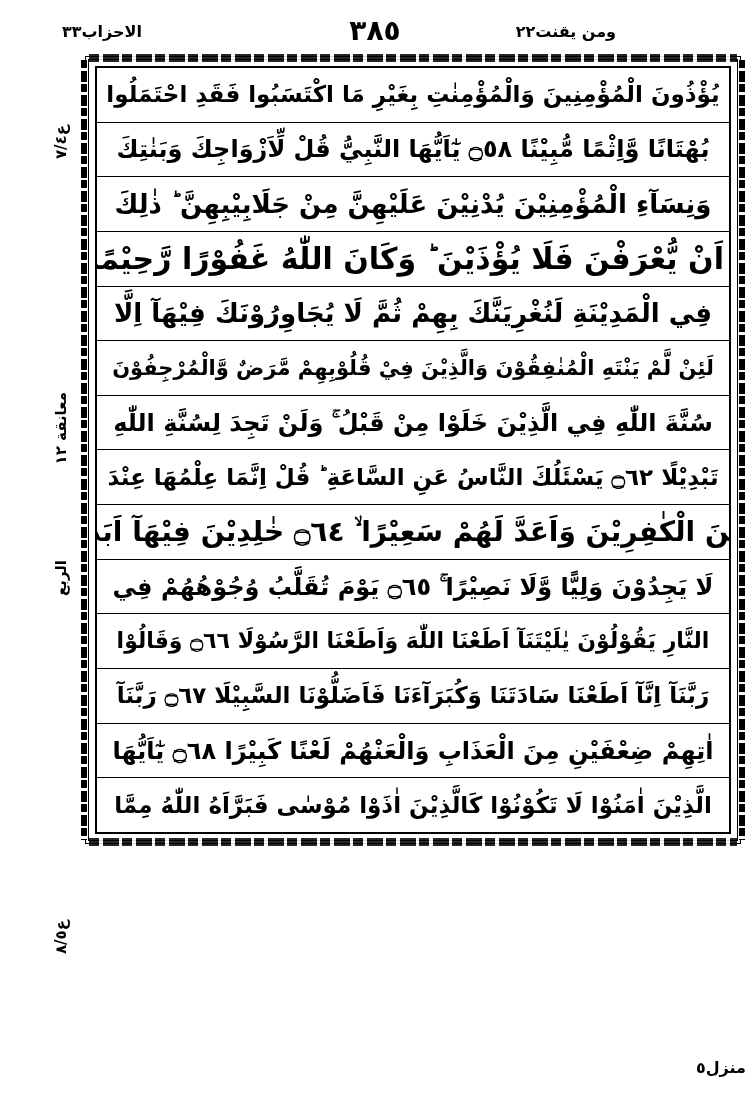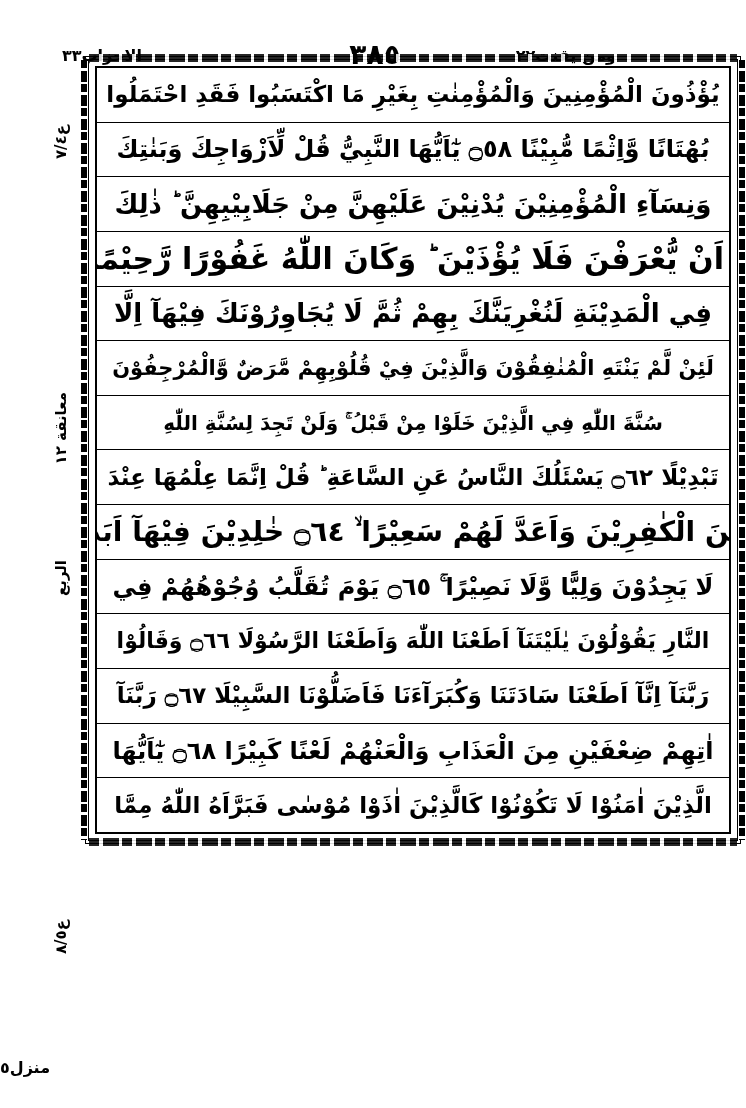--- a/index.html
+++ b/index.html
@@ -1,17 +1,17 @@
 <!DOCTYPE html>
 <html><head>
 <meta charset="utf-8">
 <style>
   html, body { margin: 0; padding: 0; background: #ffffff; }
   body { width: 746px; height: 1108px; position: relative; overflow: hidden; font-family: "DejaVu Sans", sans-serif; color: #000; }
-  .header { position: absolute; top: 44px; left: 0; width: 746px; height: 26px; }
+  .header { position: absolute; top: 20px; left: 0; width: 746px; height: 26px; }
   .hdr-left { position: absolute; left: 62px; top: 2px; font-size: 16px; font-weight: bold; direction: rtl; }
   .hdr-center { position: absolute; left: 330px; width: 90px; text-align: center; top: -6px; font-size: 28px; font-weight: bold; letter-spacing: 2px; }
   .hdr-right { position: absolute; right: 130px; top: 2px; font-size: 16px; font-weight: bold; direction: rtl; margin-left: 10px; }
 
   .frame { position: absolute; left: 85px; top: 56px; width: 656px; height: 788px; border: 4px double #000; box-sizing: border-box; }
   .frame-inner { position: absolute; left: 6px; right: 6px; top: 6px; bottom: 6px; border: 2px solid #000; box-sizing: border-box; }
   .ornament-top, .ornament-bottom { position: absolute; left: 0; right: 0; height: 8px; background: repeating-linear-gradient(90deg, #000 0 10px, #fff 10px 14px, #000 14px 30px, #fff 30px 33px); opacity: 0.85; }
   .ornament-top { top: -6px; }
   .ornament-bottom { bottom: -6px; }
   .ornament-side { position: absolute; top: 0; bottom: 0; width: 6px; background: repeating-linear-gradient(180deg, #000 0 8px, #fff 8px 11px, #000 11px 22px, #fff 22px 24px); }
@@ -22,21 +22,21 @@
   .line { flex: 1; border-bottom: 1.5px solid #000; display: flex; align-items: center; justify-content: center; direction: rtl; overflow: hidden; white-space: nowrap; }
   .line:last-child { border-bottom: none; }
   .line-text { font-family: "DejaVu Sans", sans-serif; font-size: 27px; font-weight: bold; line-height: 1; letter-spacing: 0; }
 
   .margin-note { position: absolute; left: 52px; font-size: 15px; font-weight: bold; direction: rtl; writing-mode: vertical-rl; text-orientation: mixed; transform: rotate(180deg); }
   .m1 { top: 125px; }
   .m2 { top: 392px; }
   .m3 { top: 560px; }
   .m4 { top: 920px; }
 
-  .footer { position: absolute; top: 1058px; left: 0; width: 746px; text-align: left; font-size: 16px; font-weight: bold; direction: rtl; }
+  .footer { position: absolute; top: 1058px; left: 0; width: 746px; text-align: right; font-size: 16px; font-weight: bold; direction: rtl; }
 </style>
 </head>
 <body>
 
 <div class="header">
   <span class="hdr-left">الاحزاب٣٣</span>
   <span class="hdr-center">٣٨٥</span>
   <span class="hdr-right">ومن يقنت٢٢</span>
 </div>
 
@@ -64,21 +64,21 @@
       <div class="line">
           <span class="line-text" style="font-size: 30px;">اَدْنٰٓى اَنْ يُّعْرَفْنَ فَلَا يُؤْذَيْنَ ؕ وَكَانَ اللّٰهُ غَفُوْرًا رَّحِيْمًا ۝٥٩</span>
         </div>
       <div class="line">
           <span class="line-text" style="font-size: 26px;">فِي الْمَدِيْنَةِ لَنُغْرِيَنَّكَ بِهِمْ ثُمَّ لَا يُجَاوِرُوْنَكَ فِيْهَآ اِلَّا</span>
         </div>
       <div class="line">
           <span class="line-text" style="font-size: 21px;">لَئِنْ لَّمْ يَنْتَهِ الْمُنٰفِقُوْنَ وَالَّذِيْنَ فِيْ قُلُوْبِهِمْ مَّرَضٌ وَّالْمُرْجِفُوْنَ</span>
         </div>
       <div class="line">
-          <span class="line-text" style="font-size: 20px;">سُنَّةَ اللّٰهِ فِي الَّذِيْنَ خَلَوْا مِنْ قَبْلُ ۚ وَلَنْ تَجِدَ لِسُنَّةِ اللّٰهِ</span>
+          <span class="line-text" style="font-size: 24px;">سُنَّةَ اللّٰهِ فِي الَّذِيْنَ خَلَوْا مِنْ قَبْلُ ۚ وَلَنْ تَجِدَ لِسُنَّةِ اللّٰهِ</span>
         </div>
       <div class="line">
           <span class="line-text" style="font-size: 23px;">تَبْدِيْلًا ۝٦٢ يَسْئَلُكَ النَّاسُ عَنِ السَّاعَةِ ؕ قُلْ اِنَّمَا عِلْمُهَا عِنْدَ</span>
         </div>
       <div class="line">
           <span class="line-text" style="font-size: 28px;">لَعَنَ الْكٰفِرِيْنَ وَاَعَدَّ لَهُمْ سَعِيْرًا ۙ ۝٦٤ خٰلِدِيْنَ فِيْهَآ اَبَدًا ۚ</span>
         </div>
       <div class="line">
           <span class="line-text" style="font-size: 24px;">لَا يَجِدُوْنَ وَلِيًّا وَّلَا نَصِيْرًا ۚ ۝٦٥ يَوْمَ تُقَلَّبُ وُجُوْهُهُمْ فِي</span>
         </div>

